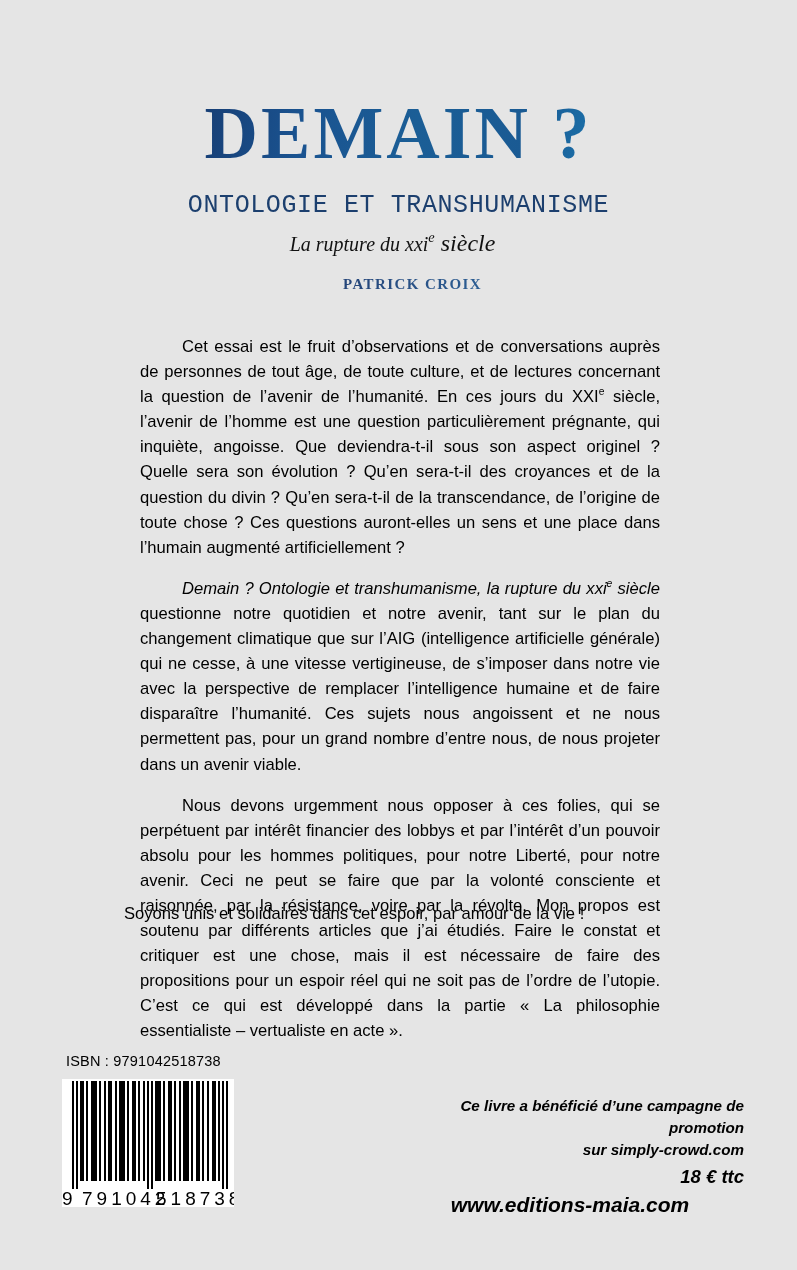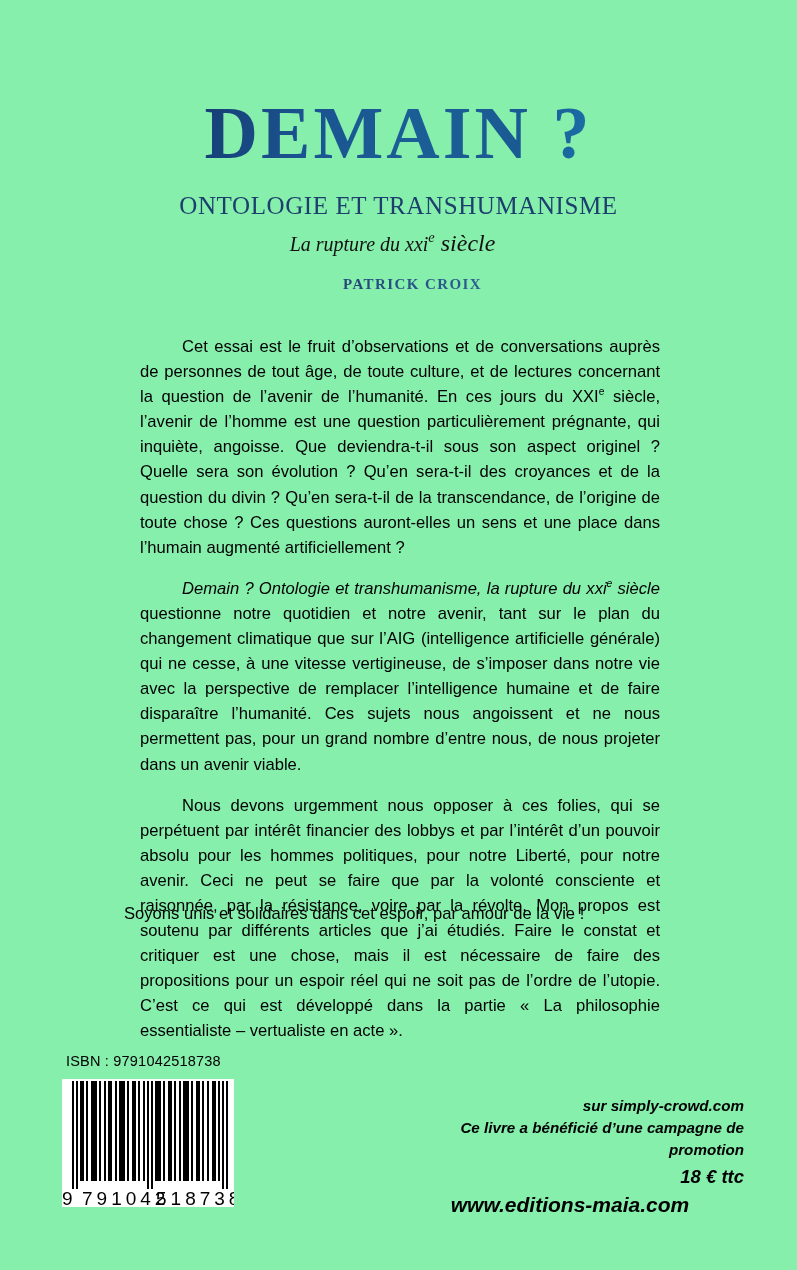--- a/index.html
+++ b/index.html
@@ -14,21 +14,21 @@
     font-family: "Liberation Sans", sans-serif;
     color: #000000;
     overflow: hidden;
   }
 
   .page {
     position: absolute;
     inset: 0;
     width: 797px;
     height: 1270px;
-    background: #86efac;
+    background: #e5e5e5;
   }
 
   
   .title-block {
     position: absolute;
     top: 96px;
     left: 0;
     width: 797px;
     text-align: center;
   }
@@ -51,21 +51,21 @@
         #17407a 84%,
         #1d2b63 90%,
         #1d2b63 100%);
     -webkit-background-clip: text;
     background-clip: text;
     color: transparent;
     -webkit-text-fill-color: transparent;
   }
 
   .subtitle {
-    font-family: Liberation Serif, serif;
+    font-family: Liberation Mono, monospace;
     font-size: 25px;
     letter-spacing: 0.6px;
     color: #1c3f6e;
     margin: 22px 0 10px 0;
     line-height: 1.1;
   }
 
   .subtitle-2 {
     font-family: "Liberation Serif", serif;
     font-size: 24px;
@@ -272,20 +272,20 @@
       </g>
       <g font-family="Liberation Sans, sans-serif" font-size="19" fill="#000000">
         <text x="0" y="126">9</text>
         <text x="20" y="126" letter-spacing="4">791042</text>
         <text x="94" y="126" letter-spacing="4">518738</text>
       </g>
     </svg>
   </div>
 
   <div class="promo">
+    <div>Ce livre a bénéficié d’une campagne de promotion</div>
     <div>sur simply-crowd.com</div>
-    <div>Ce livre a bénéficié d’une campagne de promotion</div>
   </div>
 
   <div class="price">18 € ttc</div>
   <div class="website">www.editions-maia.com</div>
 
 </div>
 
 </body></html>

